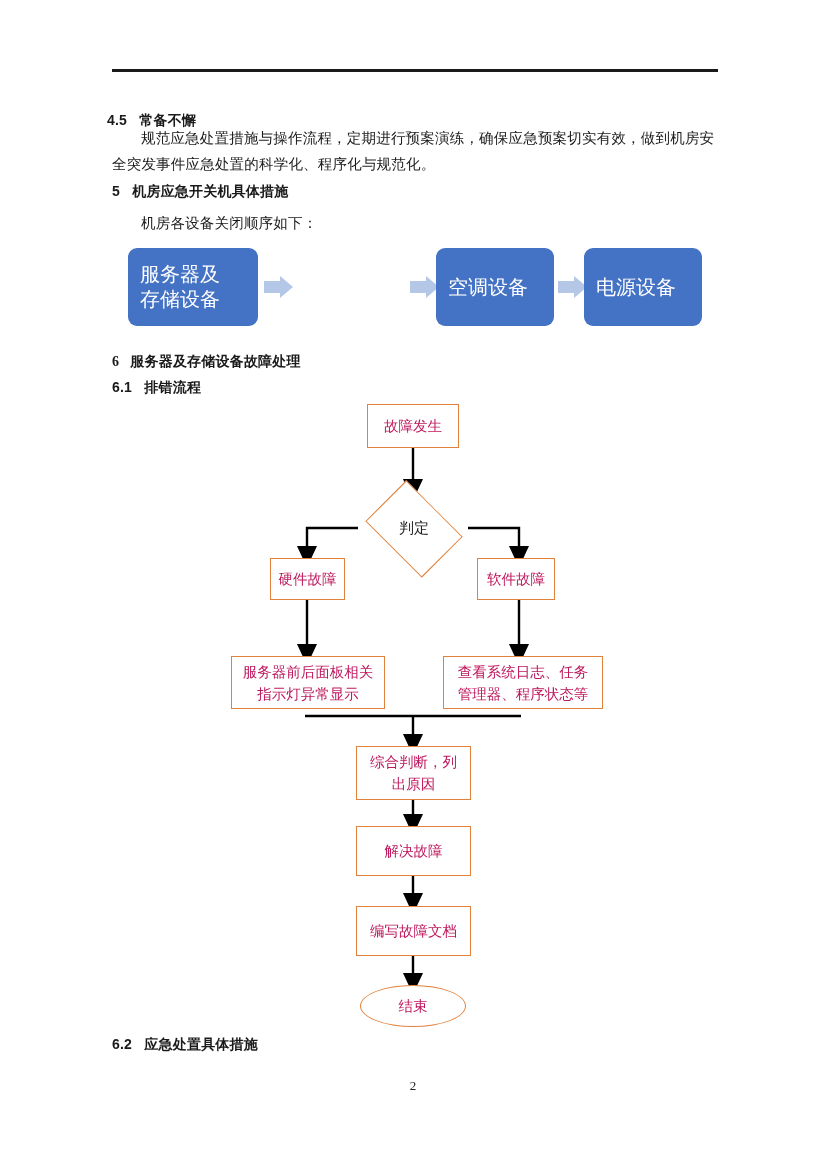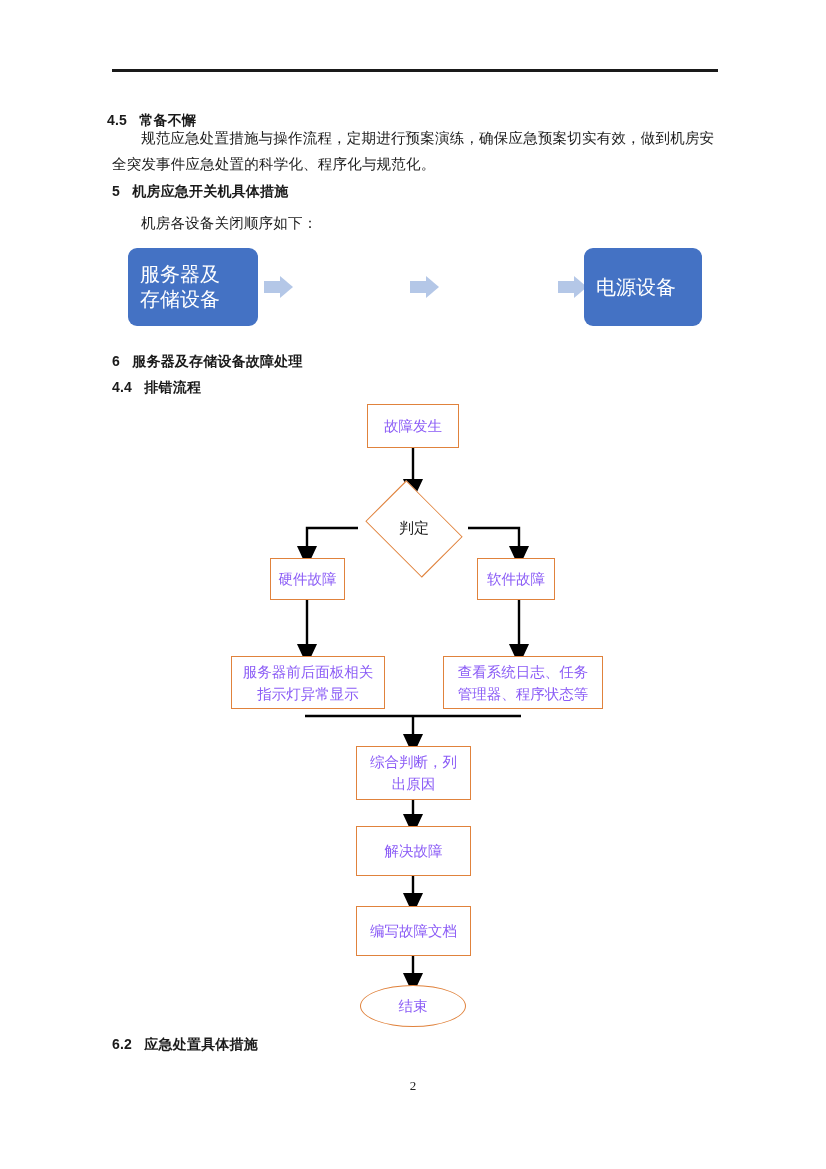--- a/index.html
+++ b/index.html
@@ -123,21 +123,21 @@
     pointer-events: none;
   }
   .fnode {
     position: absolute;
     box-sizing: border-box;
     border: 1.4px solid #E0823C;
     background: #ffffff;
     font-family: "Liberation Sans", "DejaVu Sans", sans-serif;
     font-size: 14.5px;
     line-height: 22px;
-    color: #8b5cf6;
+    color: #be185d;
     display: flex;
     align-items: center;
     justify-content: center;
     text-align: center;
   }
   .fnode.ellipse {
     border-radius: 50%;
   }
   .fdiamond {
     position: absolute;
@@ -188,32 +188,35 @@
     <div class="blue-arrow a0">
         <i></i>
         <b></b>
       </div>
 
     <div class="blue-arrow a1">
         <i></i>
         <b></b>
       </div>
 
+    <div class="blue-box b2">
+      <span>空调设备</span>
+    </div>
     <div class="blue-arrow a2">
         <i></i>
         <b></b>
       </div>
 
     <div class="blue-box b3">
       <span>电源设备</span>
     </div>
   </div>
 
-  <div class="heading" style="left:112px; top:353px;">6   服务器及存储设备故障处理</div>
-  <div class="heading" style="left:112px; top:379px;">4.4   排错流程</div>
+  <div class="heading" style="left:112px; top:353px;font-family:Liberation Serif, serif;">6   服务器及存储设备故障处理</div>
+  <div class="heading" style="left:112px; top:379px;">6.1   排错流程</div>
 
   <svg id="flow" viewBox="0 0 826 1169" xmlns="http://www.w3.org/2000/svg">
     <defs>
       <marker id="ah" markerWidth="9" markerHeight="9" refX="4.2" refY="4.2" orient="auto" markerUnits="strokeWidth">
         <path d="M0,0 L9,4.2 L0,8.4 z" fill="#000000"></path>
       </marker>
     </defs>
     <g stroke="#000000" stroke-width="2.4" fill="none">
 
       <line x1="413" y1="447" x2="413" y2="489" marker-end="url(#ah)"></line>

